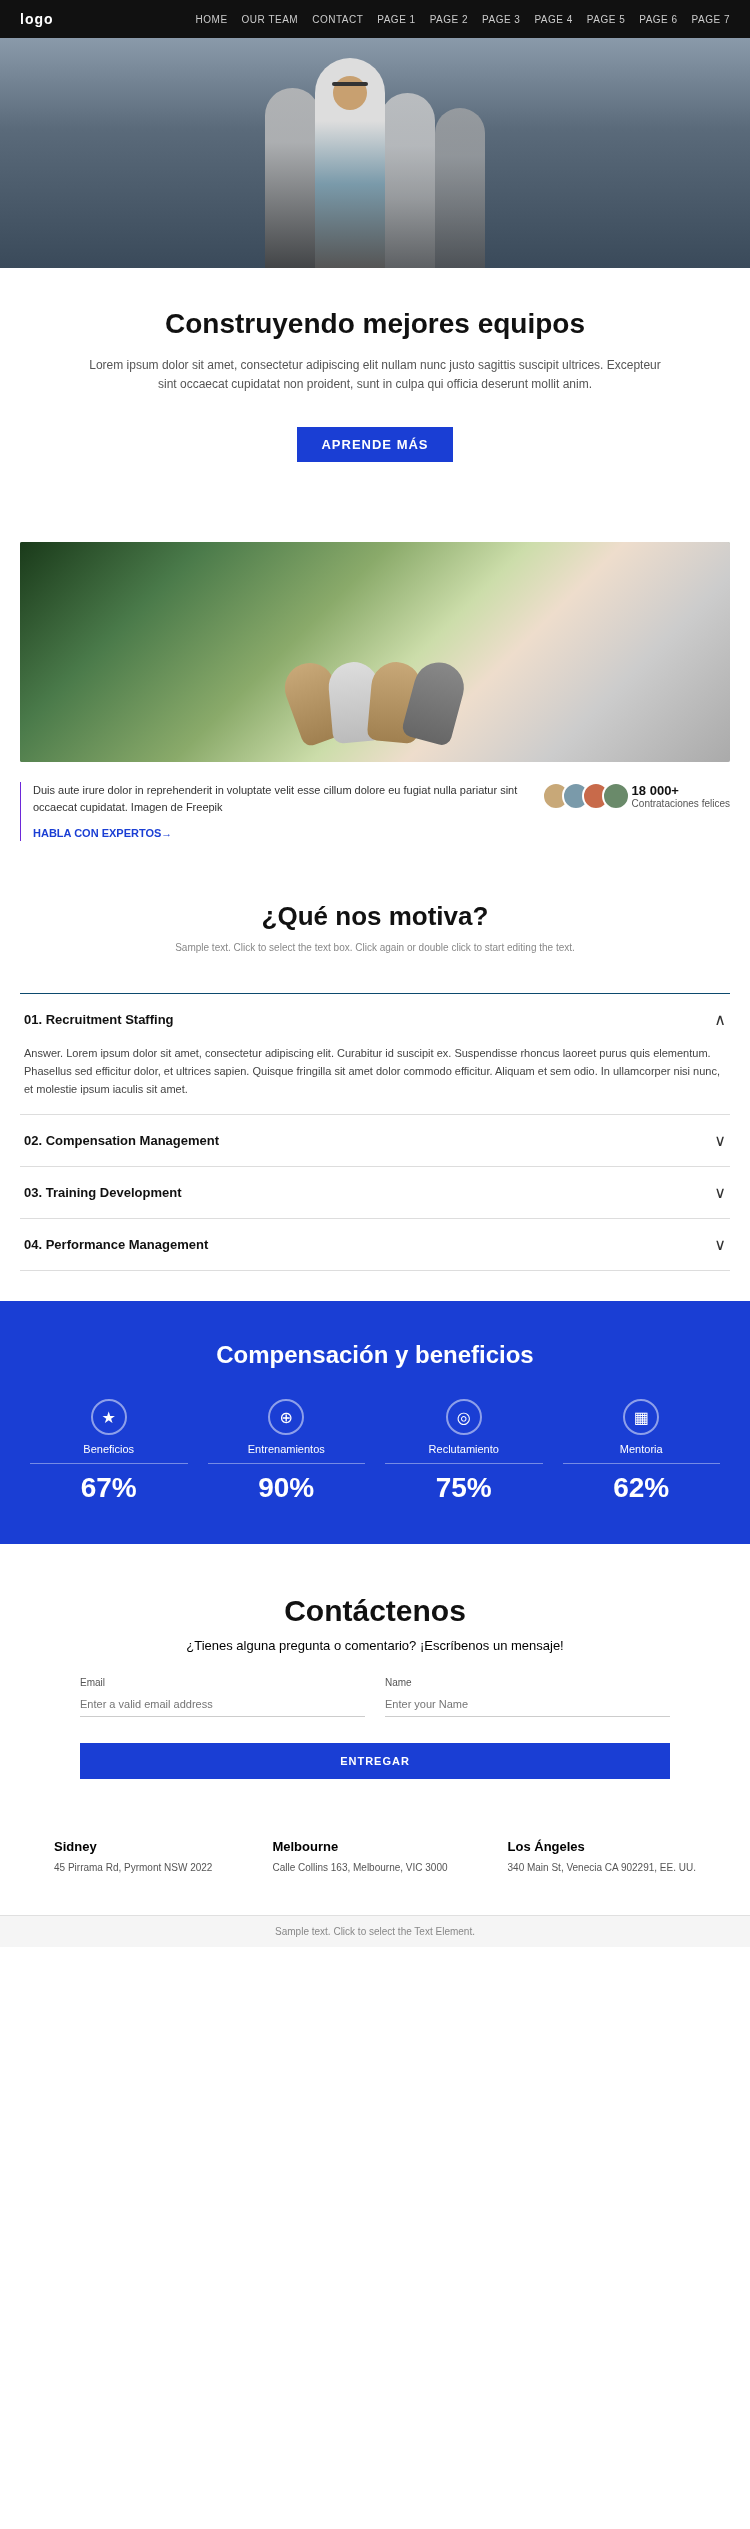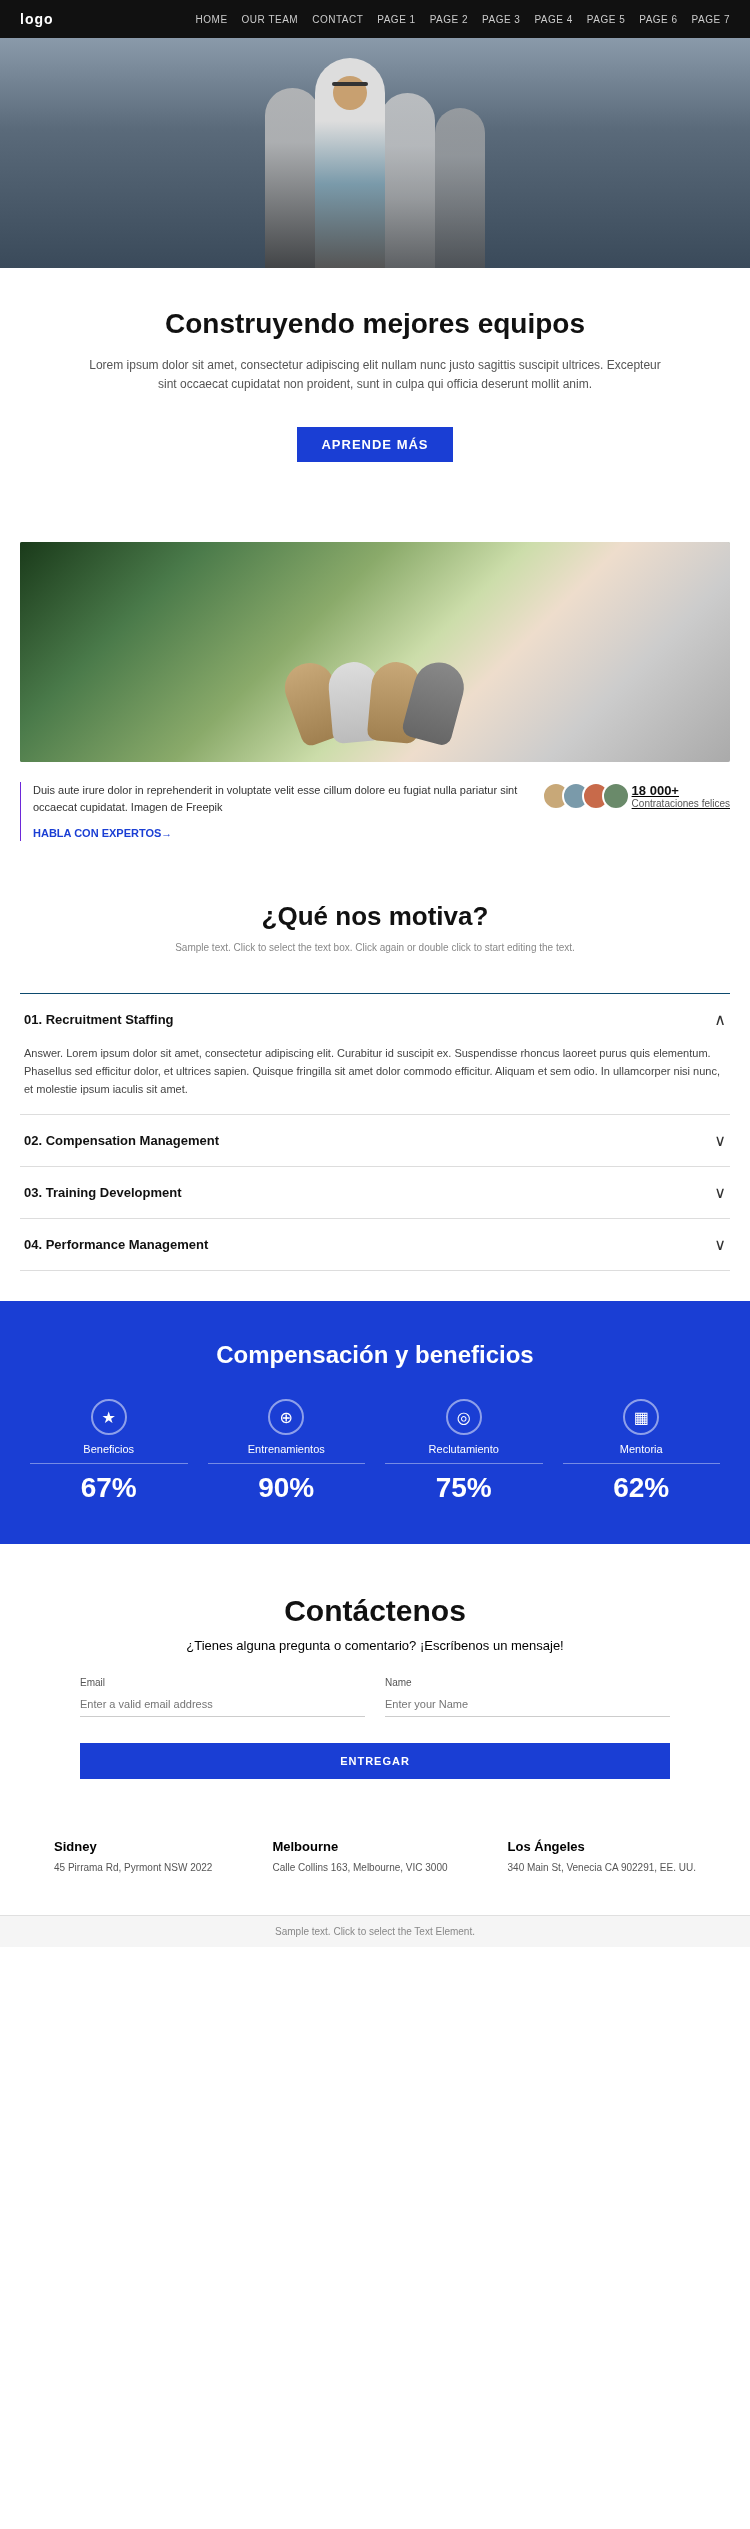--- a/index.html
+++ b/index.html
@@ -110,21 +110,20 @@
     .stats-text .link {
       color: #1a3ed4;
       font-size: 11px;
       font-weight: bold;
       text-decoration: none;
     }
     .stats-numbers {
       display: flex;
       align-items: center;
       gap: 2px;
-      text-decoration: underline;
     }
     .avatars {
       display: flex;
     }
     .avatar-circle {
       width: 28px;
       height: 28px;
       border-radius: 50%;
       border: 2px solid #fff;
       margin-left: -8px;

